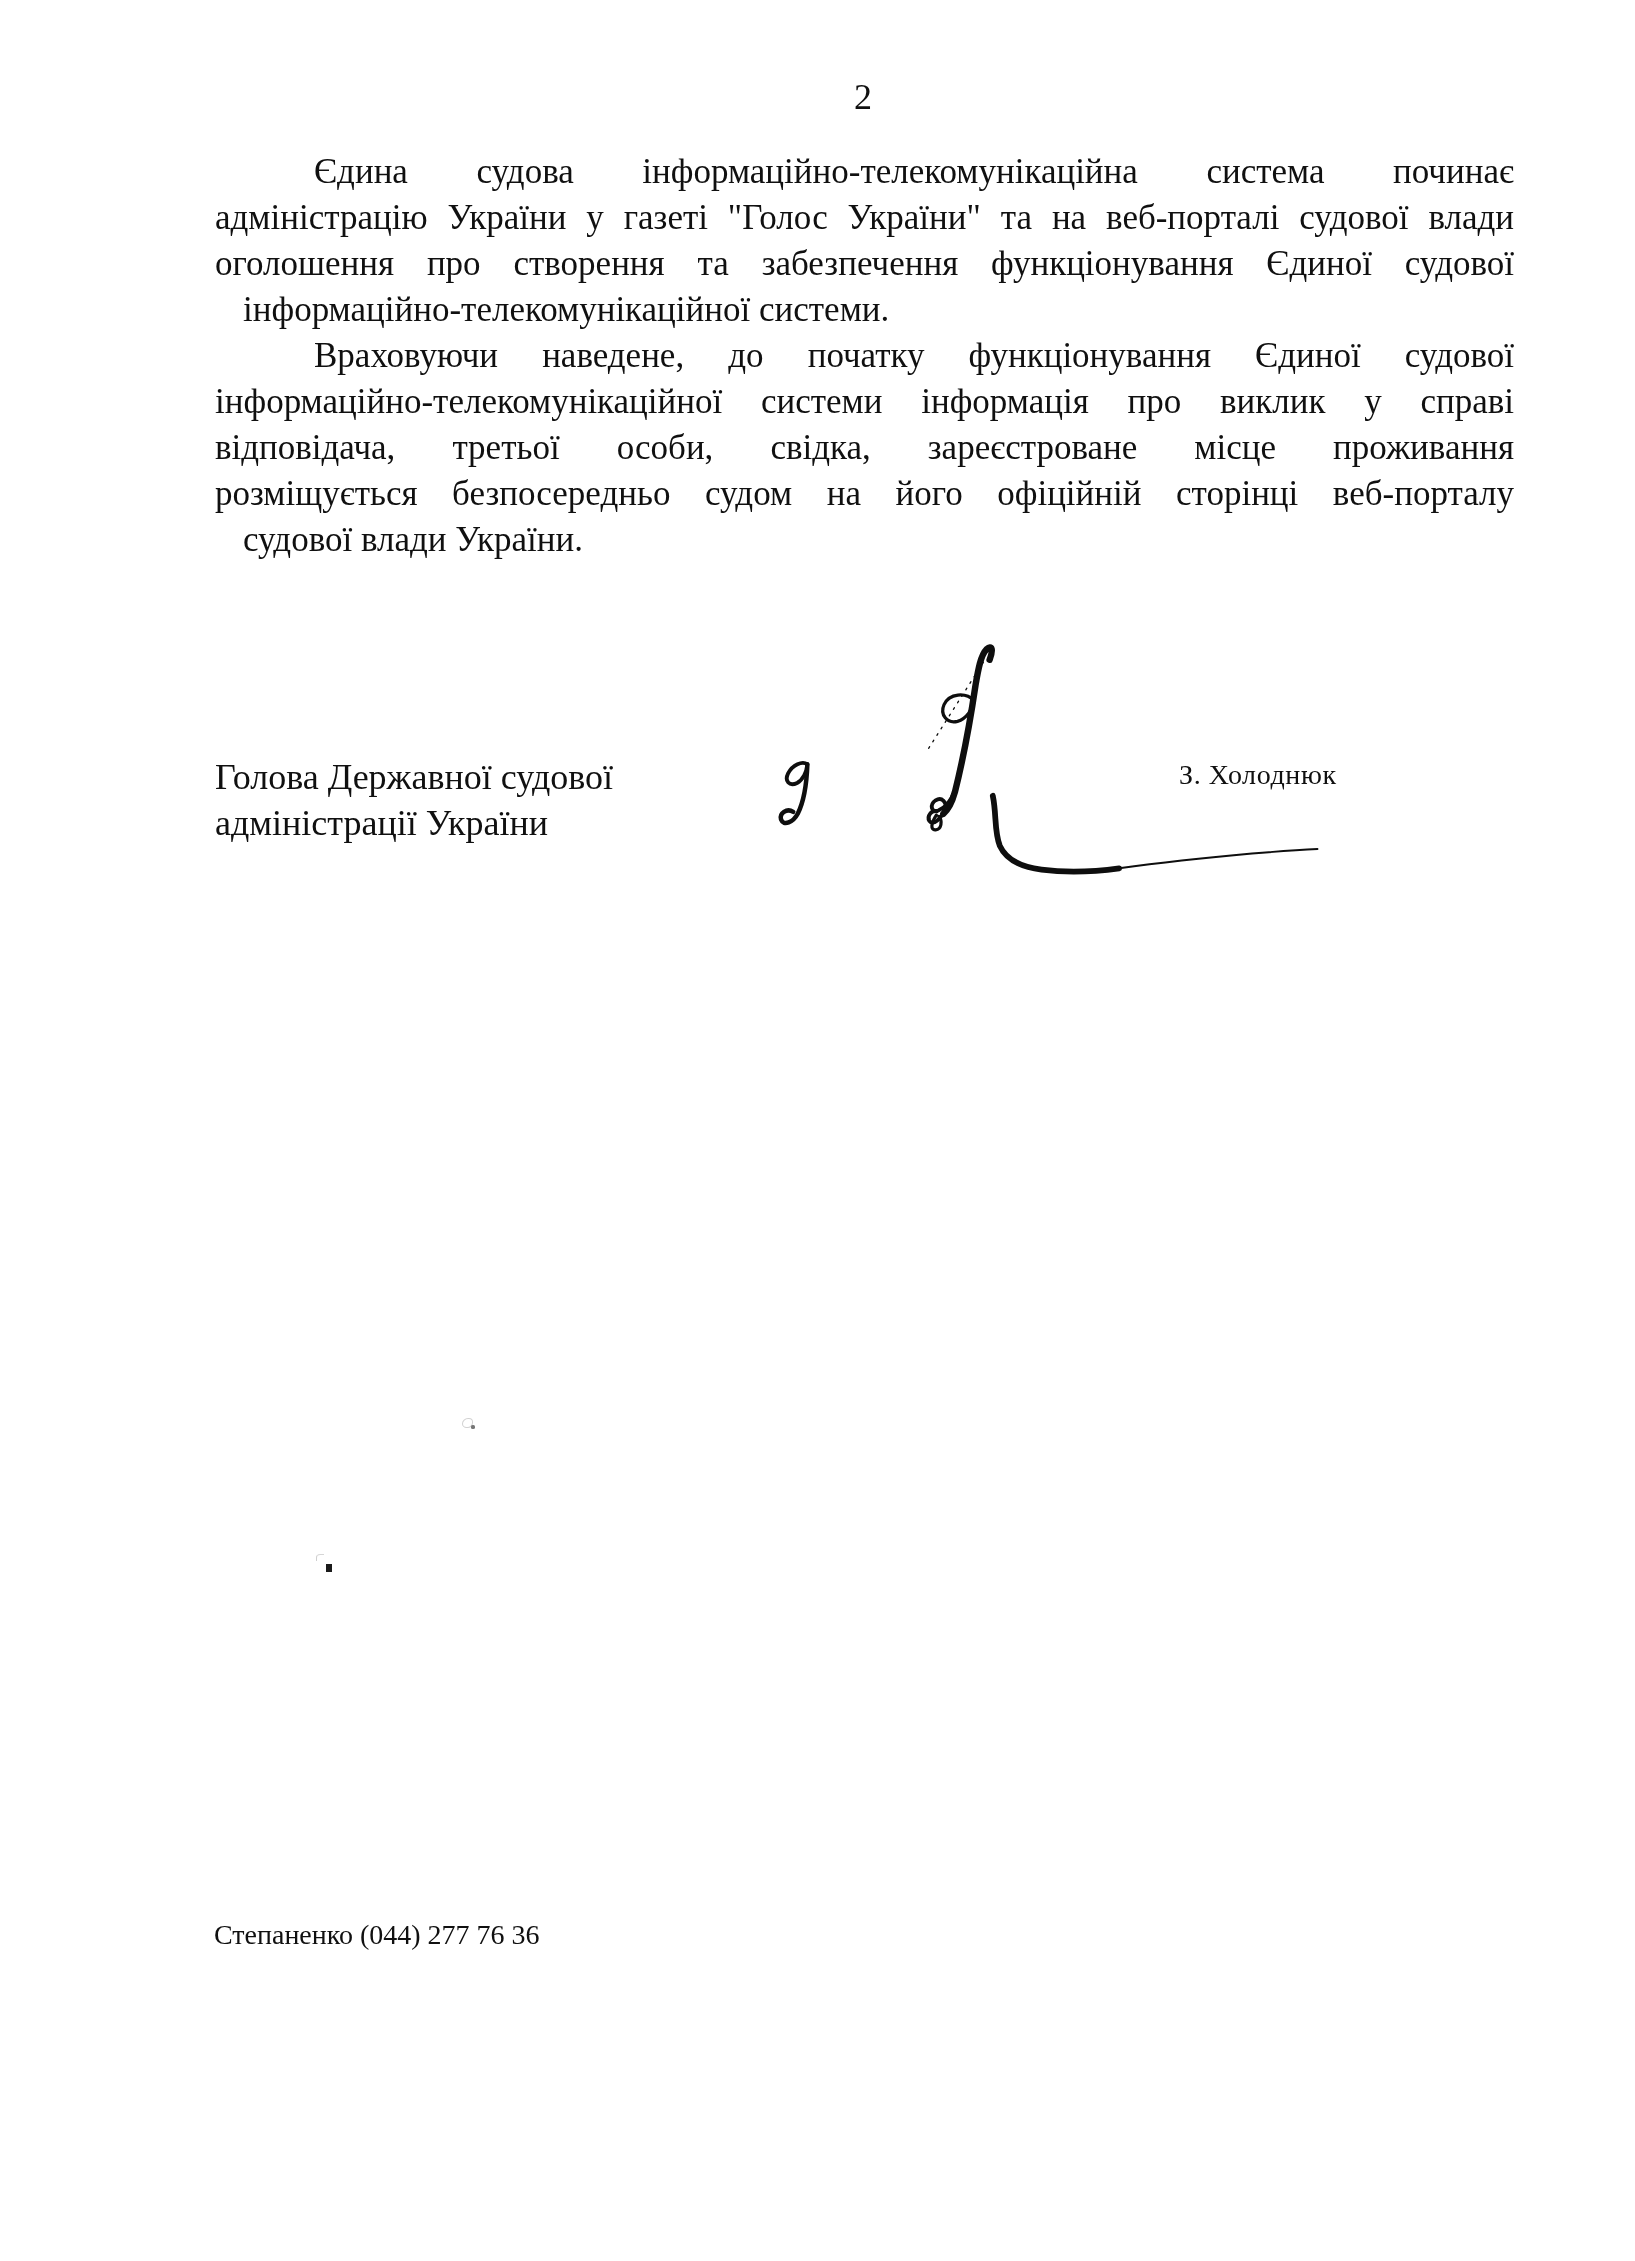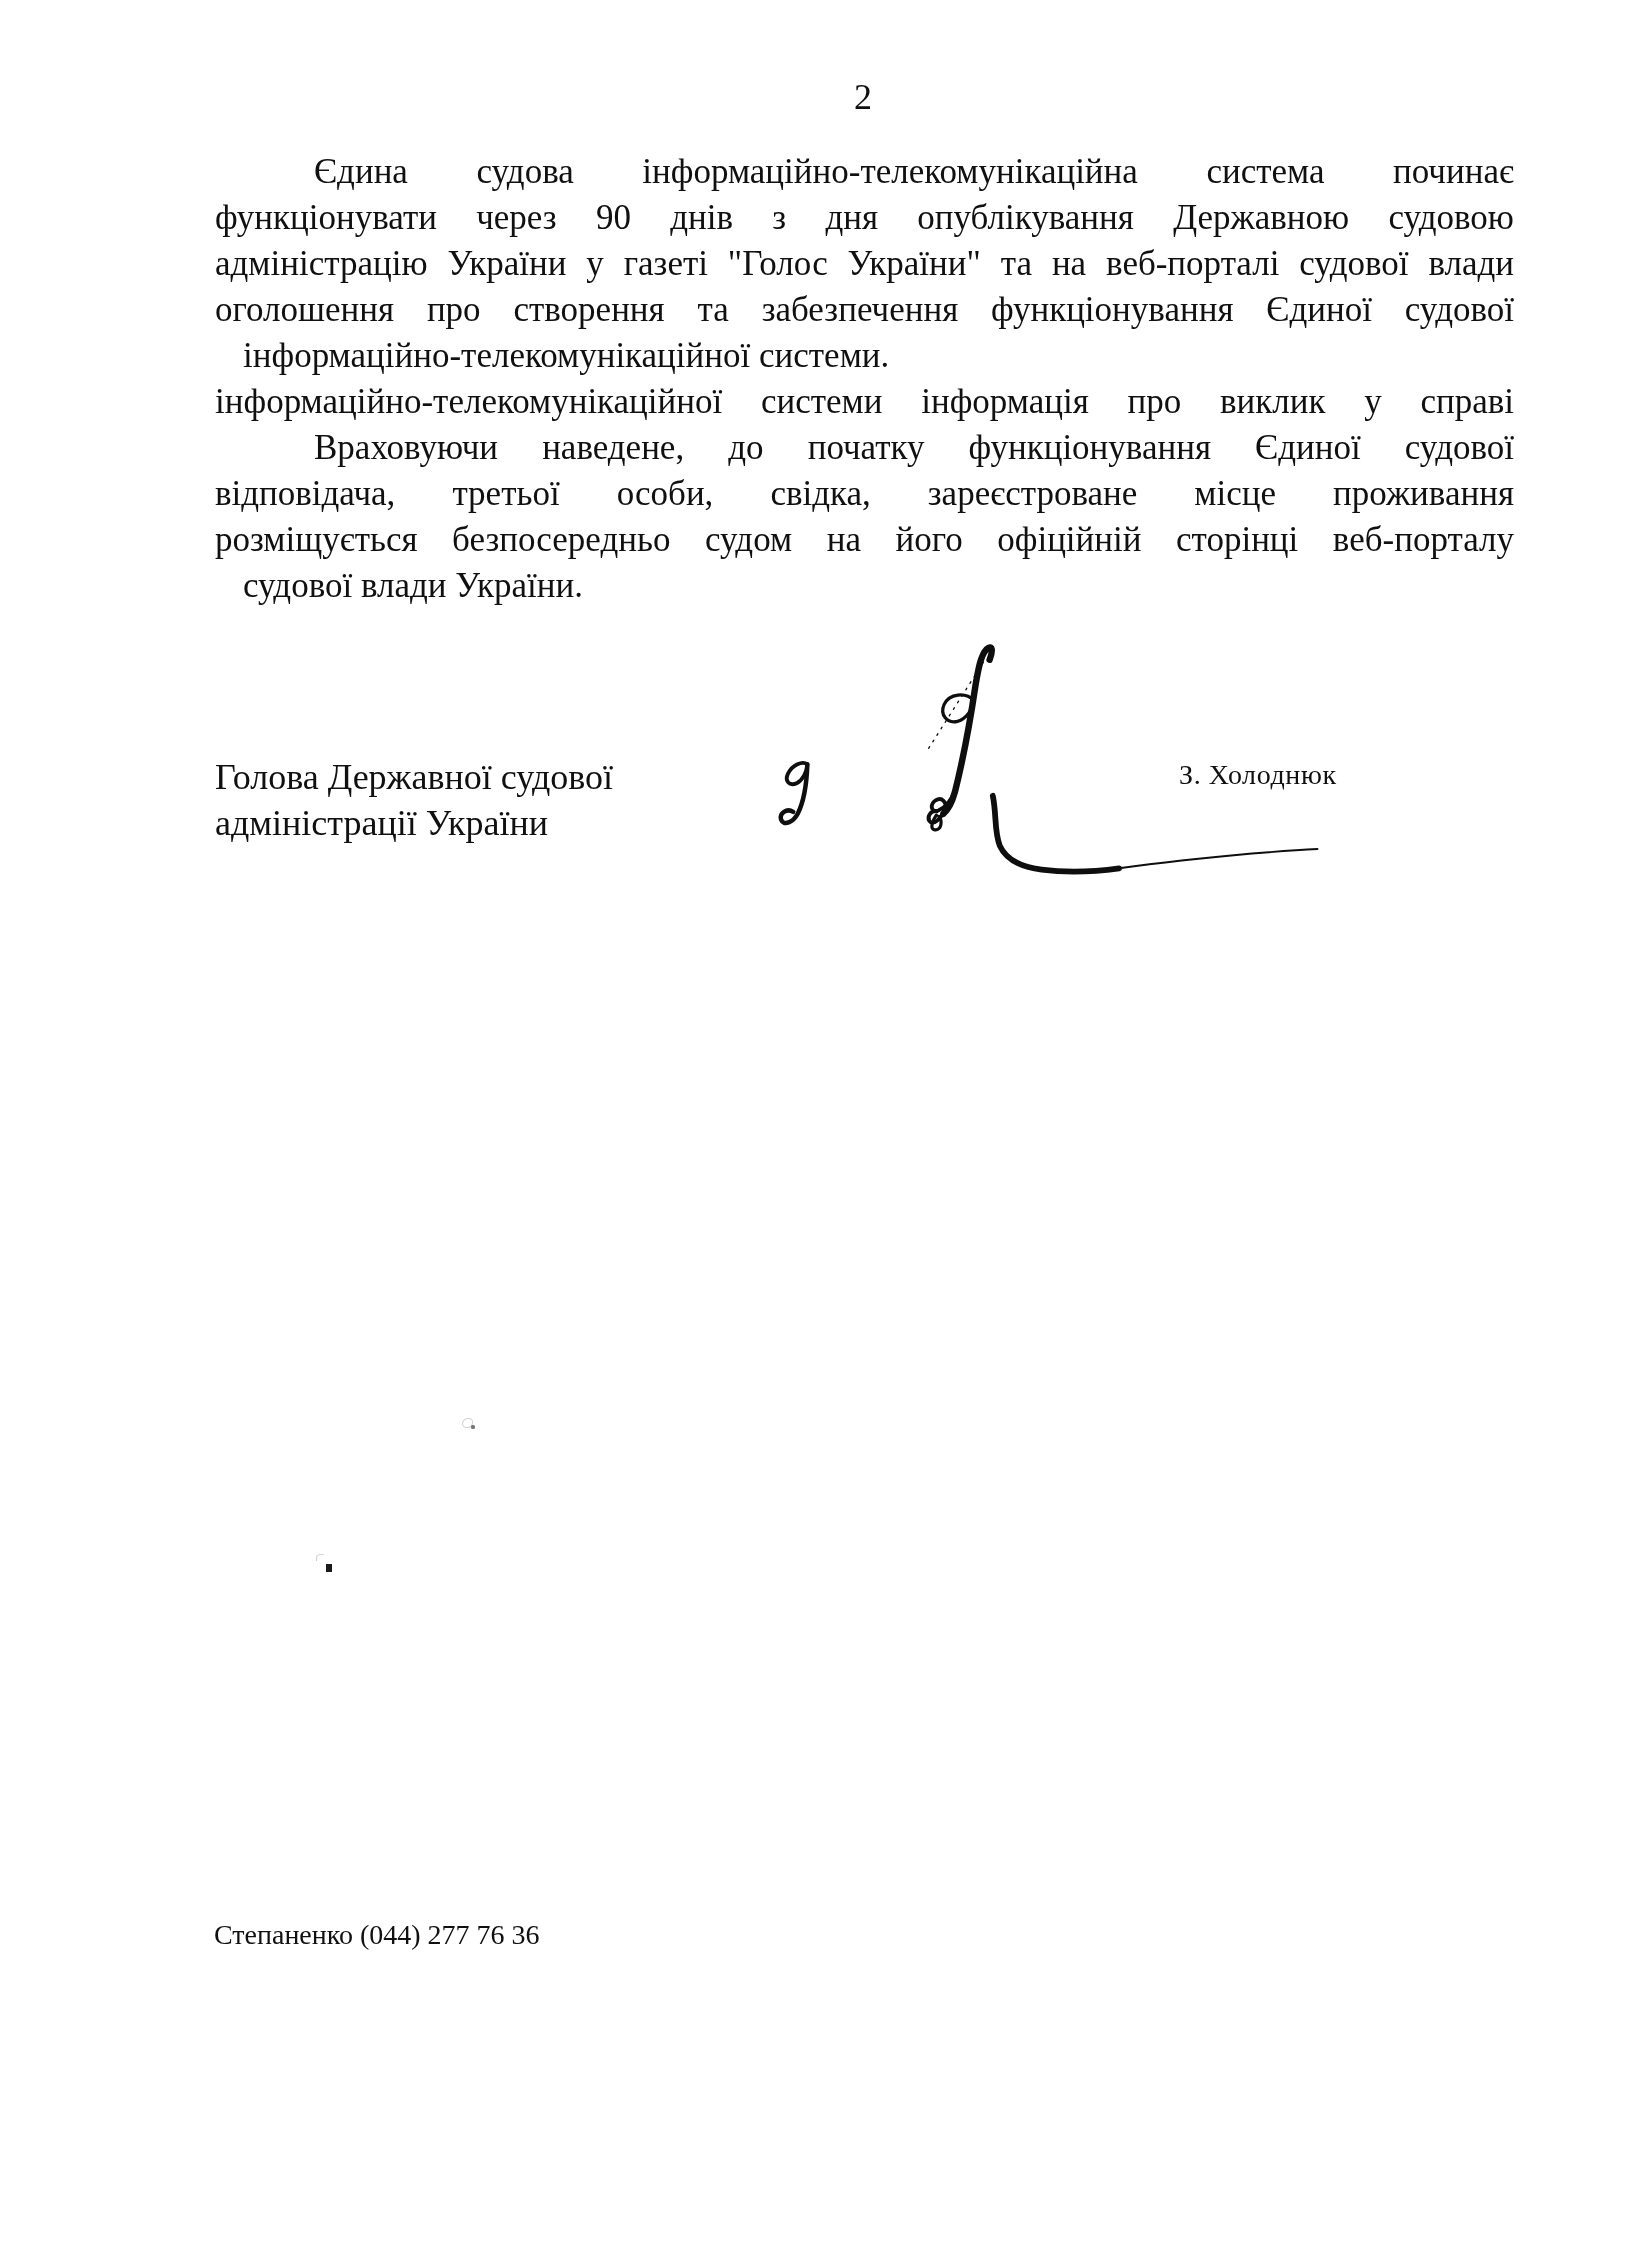--- a/index.html
+++ b/index.html
@@ -123,28 +123,27 @@
 </head>
 <body>
 
 <div class="page">
 
   <div class="page-number">2</div>
 
   <div class="body-text">
     <div>
       <div class="bline jline first-line">Єдина судова інформаційно-телекомунікаційна система починає</div>
-      <div class="bline jline">функціонувати через 90 днів з дня опублікування Державною судовою</div>
       <div class="bline jline">адміністрацію України у газеті "Голос України" та на веб-порталі судової влади</div>
       <div class="bline jline">оголошення про створення та забезпечення функціонування Єдиної судової</div>
       <div class="bline last-line">інформаційно-телекомунікаційної системи.</div>
     </div>
     <div>
+      <div class="bline jline first-line">Враховуючи наведене, до початку функціонування Єдиної судової</div>
       <div class="bline jline">інформаційно-телекомунікаційної системи інформація про виклик у справі</div>
-      <div class="bline jline first-line">Враховуючи наведене, до початку функціонування Єдиної судової</div>
       <div class="bline jline">відповідача, третьої особи, свідка, зареєстроване місце проживання</div>
       <div class="bline jline">розміщується безпосередньо судом на його офіційній сторінці веб-порталу</div>
       <div class="bline last-line">судової влади України.</div>
     </div>
   </div>
 
   <div class="sig-title">
     <div>Голова Державної судової</div>
     <div>адміністрації України</div>
   </div>

